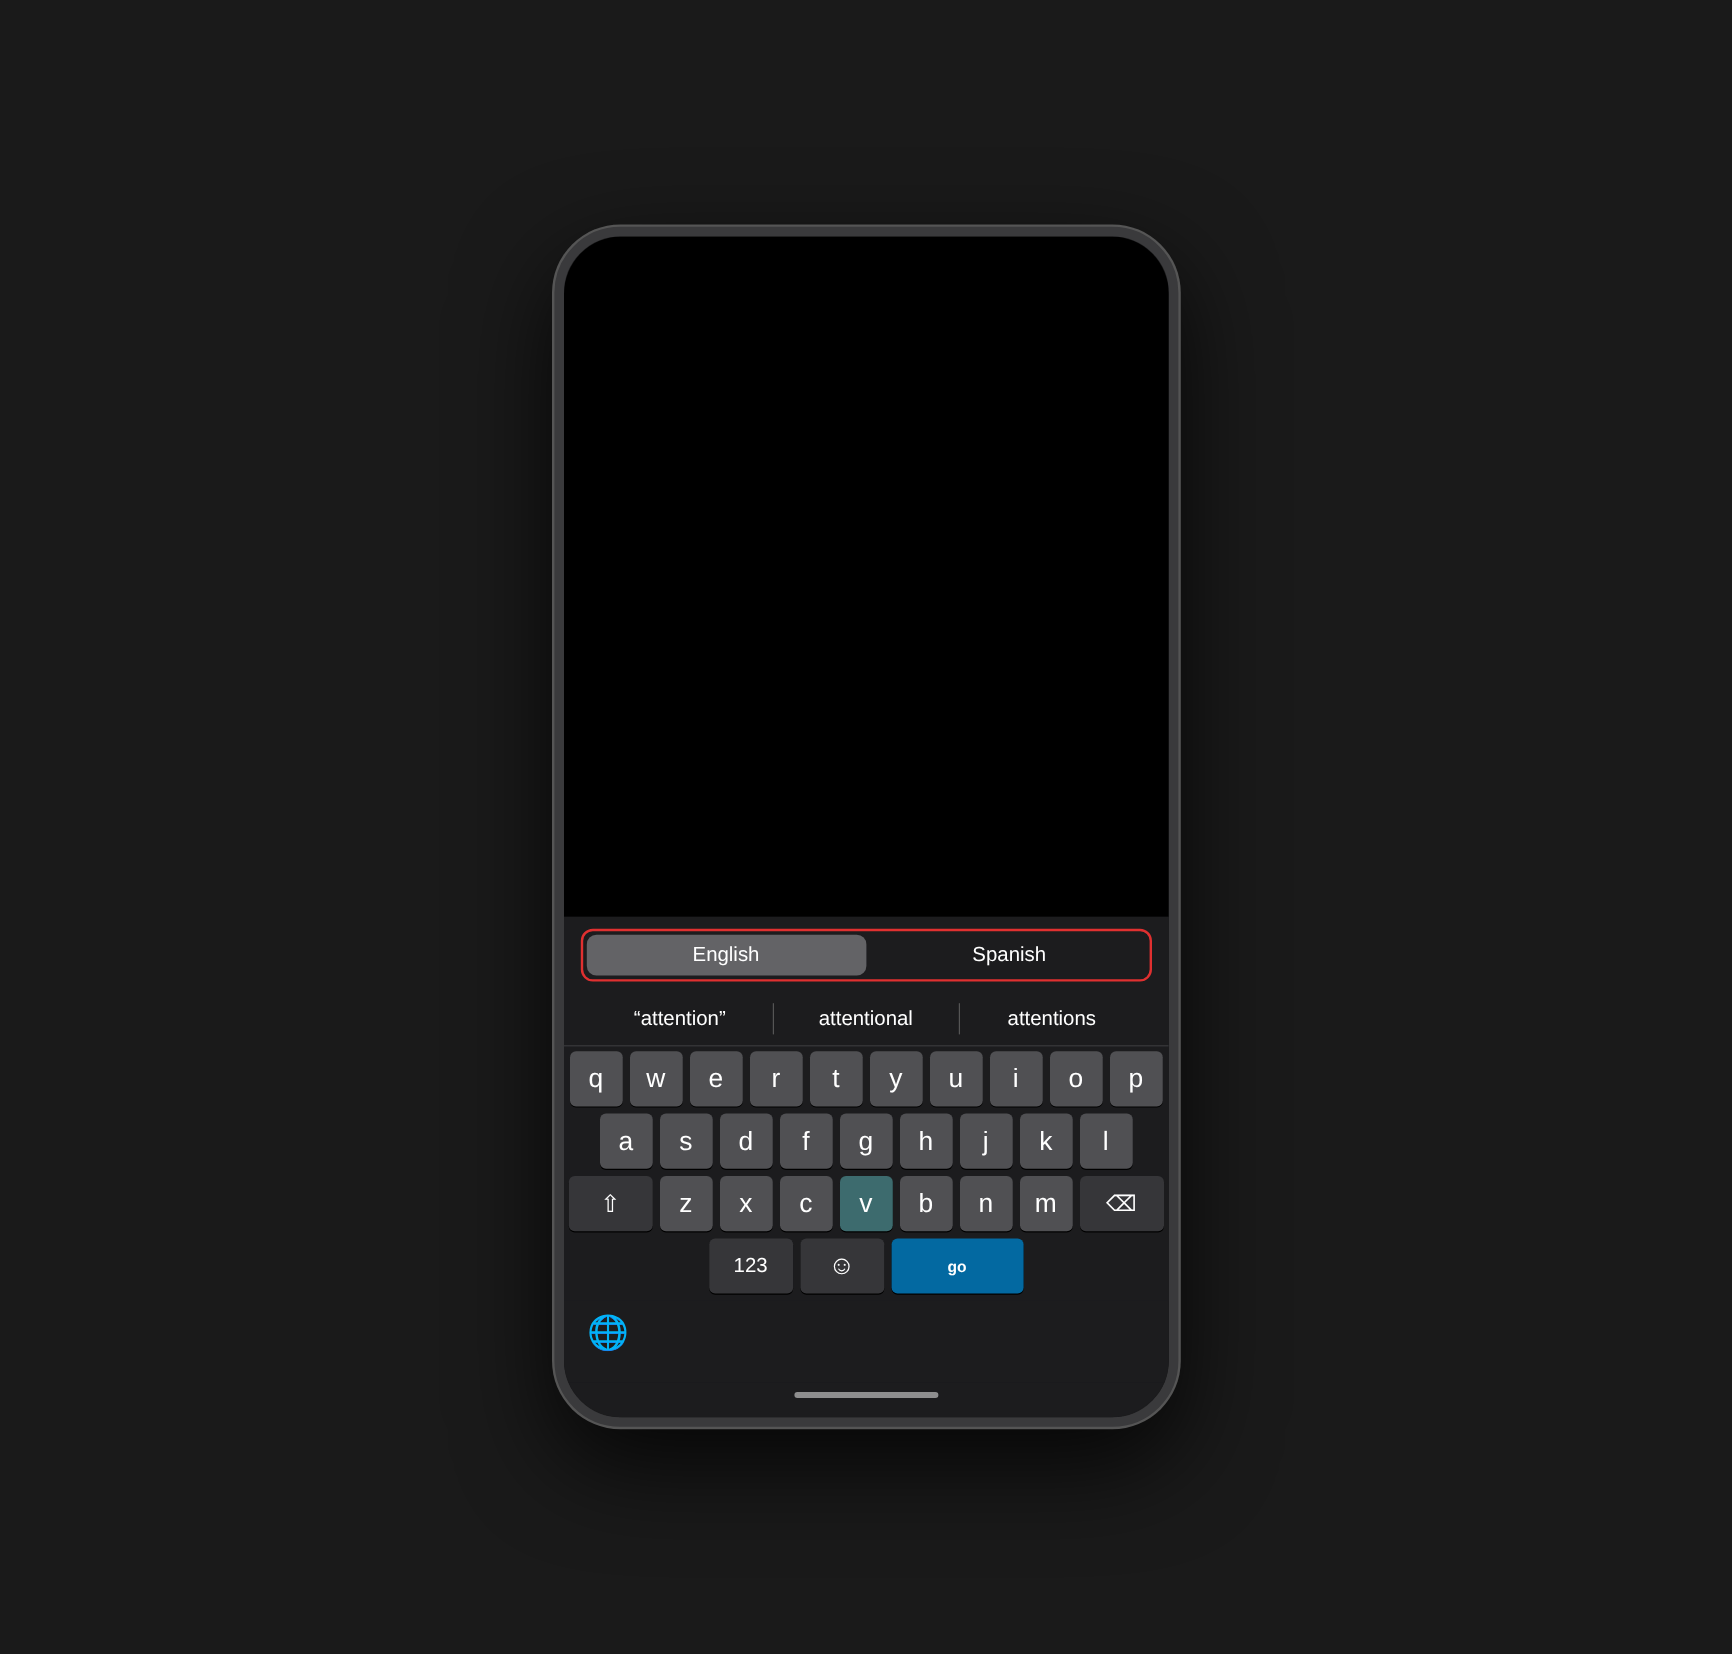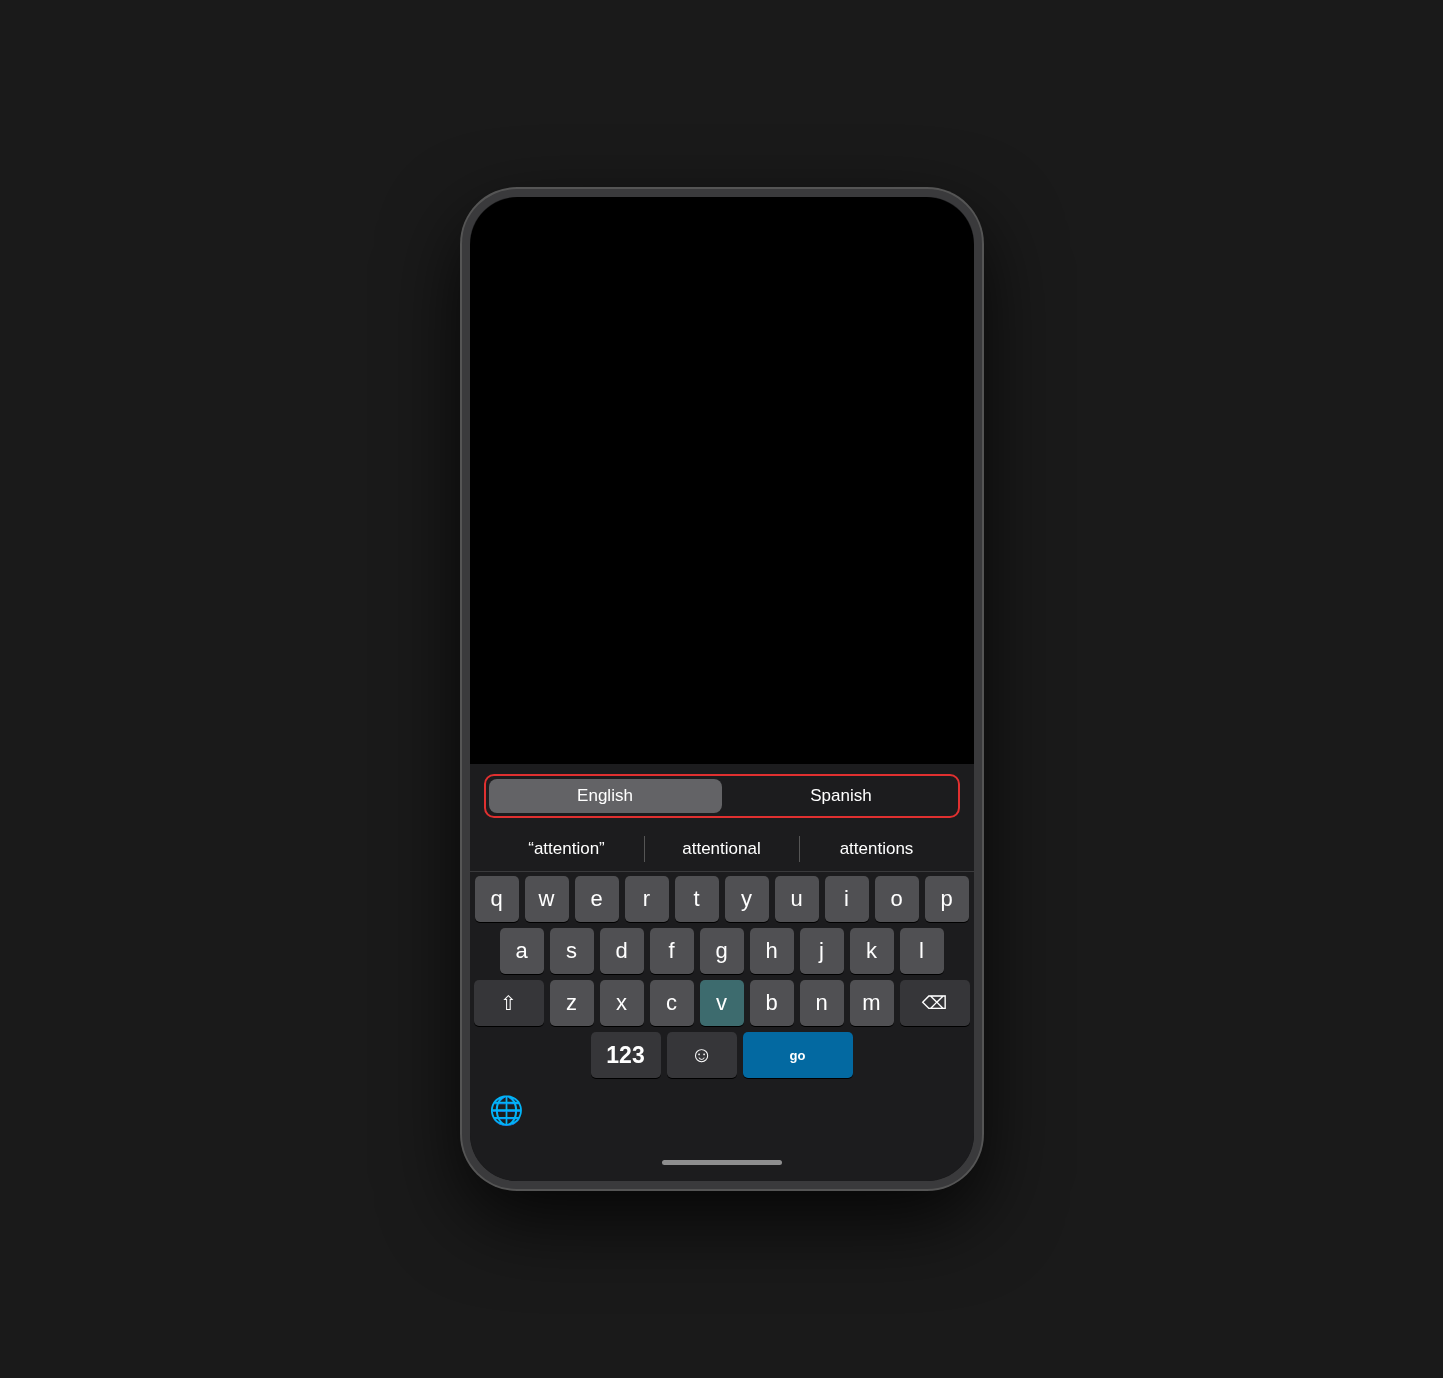--- a/index.html
+++ b/index.html
@@ -182,22 +182,22 @@
 
     .key.go-btn {
       background: #0369a1;
       font-size: 13px;
       flex: 1.8;
       max-width: 110px;
       font-weight: 700;
     }
 
     .key.num {
-      font-size: 23px;
-      font-weight: 700;
+      font-size: 17px;
+      font-weight: 400;
     }
 
     .key.emoji {
       font-size: 22px;
     }
 
     .key.backspace {
       font-size: 18px;
     }
 

